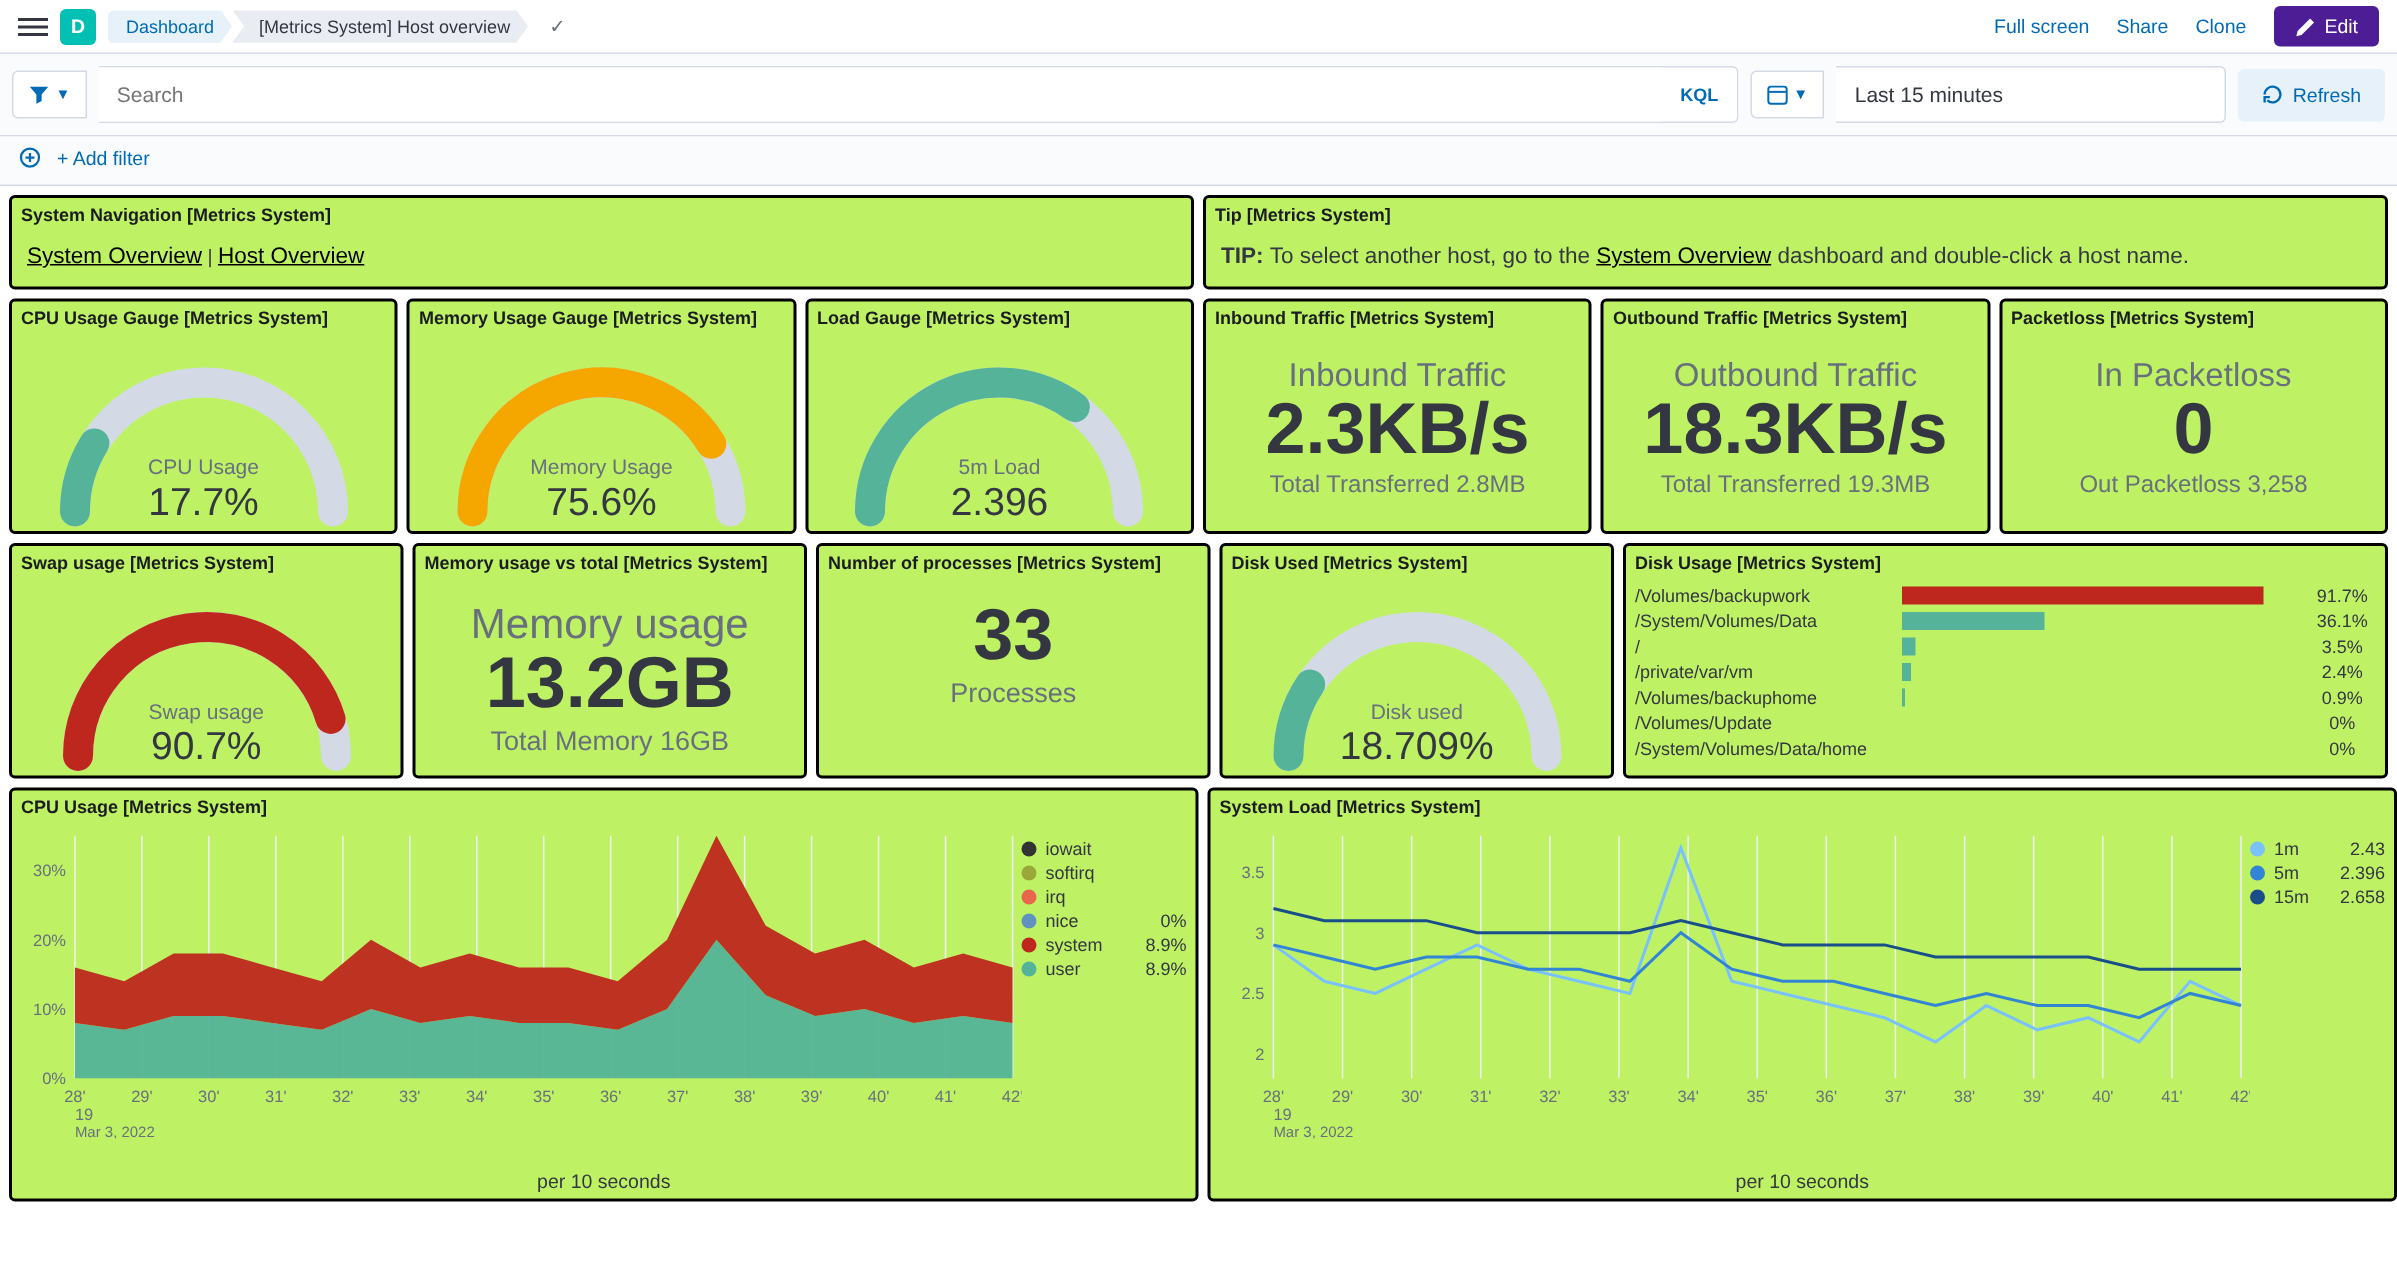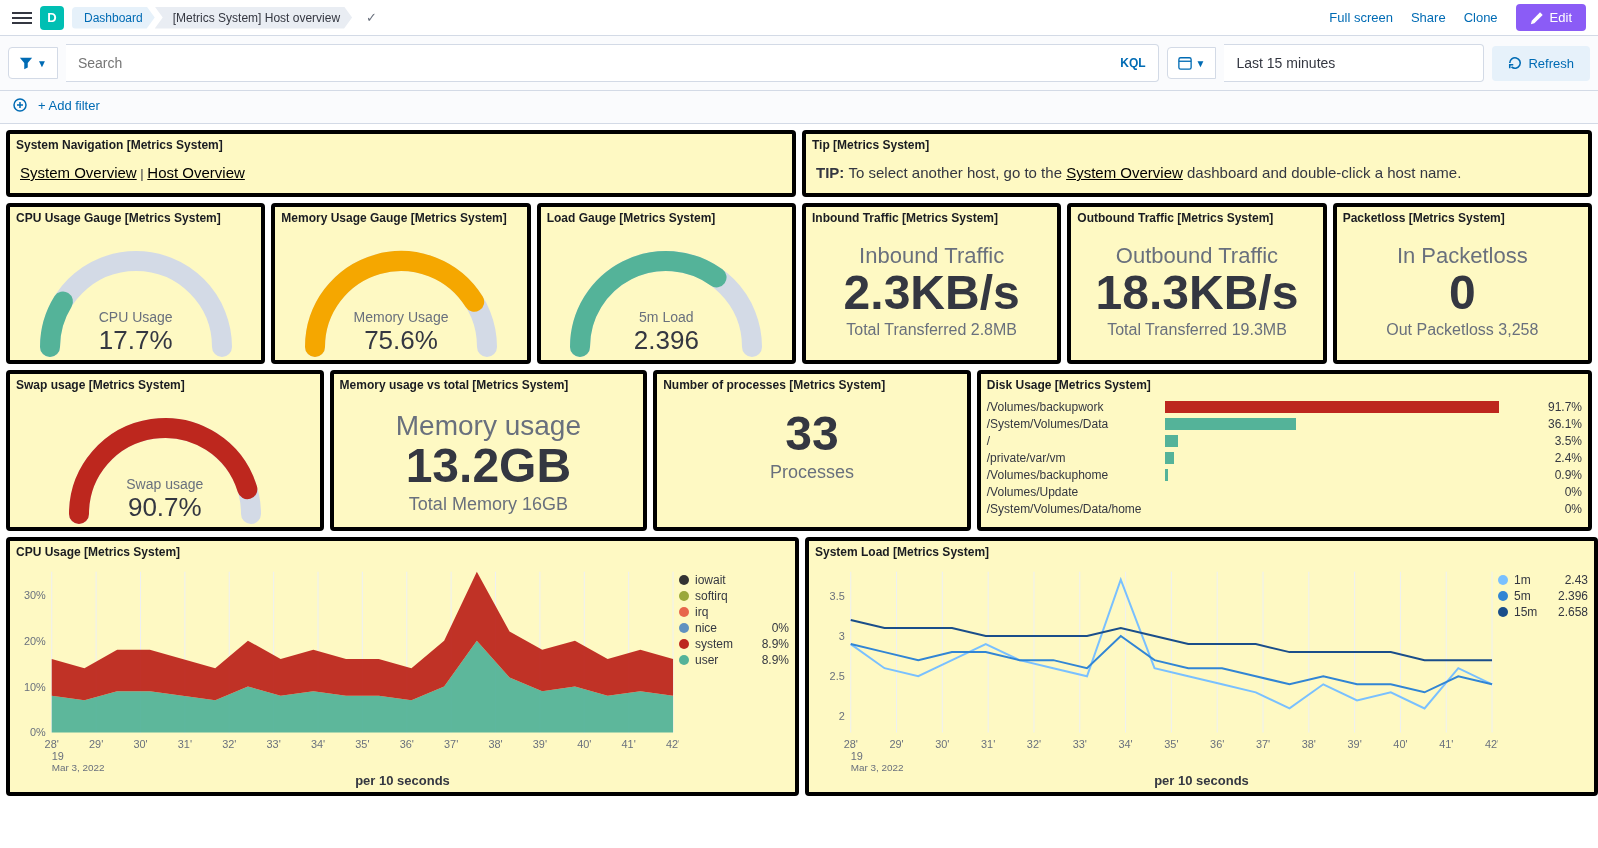--- a/index.html
+++ b/index.html
@@ -8,61 +8,61 @@
 .hamburger{width:20px;cursor:pointer}
 .hamburger div{height:2px;background:#343741;margin:3px 0}
 .logo{width:24px;height:24px;background:#00bfb3;color:#fff;border-radius:4px;display:flex;align-items:center;justify-content:center;font-weight:700;font-size:13px}
 .breadcrumb{display:flex;align-items:center;gap:0}
 .crumb{padding:4px 12px 4px 18px;background:#e6f1fa;color:#006bb4;font-size:12px;position:relative;clip-path:polygon(0 0,calc(100% - 8px) 0,100% 50%,calc(100% - 8px) 100%,0 100%,8px 50%)}
 .crumb:first-child{clip-path:polygon(0 0,calc(100% - 8px) 0,100% 50%,calc(100% - 8px) 100%,0 100%);padding-left:12px;border-radius:4px 0 0 4px}
 .crumb.last{background:#e9edf3;color:#343741}
 .check{color:#69707d;margin-left:6px}
 .top-actions{margin-left:auto;display:flex;align-items:center;gap:18px}
 .link{color:#006bb4;font-size:13px;cursor:pointer}
-.btn-primary{background:#8b5cf6;color:#fff;padding:6px 14px;border-radius:4px;display:flex;align-items:center;gap:6px;cursor:pointer;font-size:13px}
+.btn-primary{background:#4c1d95;color:#fff;padding:6px 14px;border-radius:4px;display:flex;align-items:center;gap:6px;cursor:pointer;font-size:13px}
 .querybar{display:flex;align-items:center;padding:8px;border-bottom:1px solid #d3dae6;gap:8px;background:#fafbfd}
 .ql-icon,.date-icon{border:1px solid #d3dae6;border-radius:4px 0 0 4px;padding:8px 10px;background:#fff;color:#006bb4;display:flex;align-items:center;gap:4px}
 .search-box{flex:1;display:flex;align-items:center;border:1px solid #d3dae6;border-left:none;border-radius:0 4px 4px 0;background:#fff}
 .search-input{flex:1;border:none;padding:10px 12px;font-size:14px;outline:none;color:#000000}
 .kql{color:#006bb4;padding:0 12px;font-size:12px;font-weight:600}
 .date-box{display:flex;align-items:center;border:1px solid #d3dae6;border-left:none;border-radius:0 4px 4px 0;padding:10px 12px;min-width:260px;background:#fff;font-size:14px}
 .btn-refresh{background:#e6f1fa;color:#006bb4;padding:10px 16px;border-radius:4px;display:flex;align-items:center;gap:6px;cursor:pointer;font-size:13px;font-weight:500}
 .filterbar{padding:6px 12px 10px;border-bottom:1px solid #d3dae6;display:flex;align-items:center;gap:10px;background:#fafbfd}
 .filter-icon{color:#006bb4}
 .add-filter{color:#006bb4;font-size:13px;cursor:pointer}
 .dash{padding:6px}
 .row{display:flex;gap:6px;margin-bottom:6px}
-.panel{border:4px solid #000000;border-radius:4px;padding:4px 6px;background:#fef9c3}
+.panel{border:2px solid #000000;border-radius:4px;padding:4px 6px;background:#bef264}
 .panel-title{font-size:12px;font-weight:700;color:#1a1c21;margin-bottom:4px}
 .half{width:50%}
 .gauge-svg{display:block;margin:0 auto}
 .gauge-wrap{text-align:center;position:relative}
 .gauge-label{font-size:14px;color:#69707d;margin-top:-50px}
 .gauge-val{font-size:26px;color:#343741;font-weight:400}
 .big-metric{text-align:center}
 .big-label{font-size:28px;color:#69707d;font-weight:300}
 .big-val{font-size:48px;color:#343741;font-weight:700;line-height:1}
 .big-sub{font-size:18px;color:#69707d;margin-top:4px}
 .med-label{font-size:22px;color:#69707d;font-weight:400}
 .med-val{font-size:48px;color:#343741;font-weight:700;line-height:1}
 .med-sub{font-size:16px;color:#69707d;margin-top:4px}
 .nav-links a{color:#000;text-decoration:underline;font-size:15px}
 .disk-row{display:flex;align-items:center;font-size:12px;margin-bottom:3px;gap:8px}
 .disk-label{width:170px;color:#343741}
 .disk-bar-bg{flex:1;height:12px;position:relative}
 .disk-bar{height:100%}
-.disk-val{width:45px;text-align:right;color:#343741}
+.disk-val{width:45px;text-align:center;color:#343741}
 .legend{font-size:12px}
 .legend-row{display:flex;align-items:center;gap:6px;margin-bottom:2px}
 .legend-dot{width:10px;height:10px;border-radius:50%}
 .legend-val{margin-left:auto;color:#343741}
 .chart-box{display:flex}
 .chart-area{flex:1}
 .axis-label{font-size:11px;fill:#69707d}
-.center-sub{text-align:center;font-size:13px;color:#343741;font-weight:700;margin-top:0}
+.center-sub{text-align:center;font-size:13px;color:#343741;font-weight:400;margin-top:21px}
 </style>
 </head>
 <body>
 
 <div class="topbar">
   <div class="hamburger">
       <div></div>
       <div></div>
       <div></div>
     </div>
@@ -215,20 +215,31 @@
       <div class="big-val">13.2GB</div>
       <div class="big-sub">Total Memory 16GB</div>
     </div>
       </div>
       <div class="panel" style="flex:1">
     <div class="panel-title">Number of processes [Metrics System]</div>
     <div class="big-metric" style="padding-top:14px">
 
       <div class="big-val">33</div>
       <div class="big-sub">Processes</div>
+    </div>
+      </div>
+      <div class="panel" style="flex:1">
+    <div class="panel-title">Disk Used [Metrics System]</div>
+    <div class="gauge-wrap">
+          <svg class="gauge-svg" width="200" height="130" viewBox="0 0 200 130">
+    <path d="M 14 117.99999999999999 A 86 86 0 0 1 186 118" stroke="#d3dae6" stroke-width="20" fill="none" stroke-linecap="round"></path>
+    <path d="M 14 117.99999999999999 A 86 86 0 0 1 28.432130741130408 70.31310358447146" stroke="#54b399" stroke-width="20" fill="none" stroke-linecap="round"></path>
+  </svg>
+      <div class="gauge-label">Disk used</div>
+      <div class="gauge-val">18.709%</div>
     </div>
       </div>
       <div class="panel" style="flex:2">
     <div class="panel-title">Disk Usage [Metrics System]</div>
     <div style="padding-top:4px">
           <div class="disk-row">
     <div class="disk-label">/Volumes/backupwork</div>
     <div class="disk-bar-bg">
               <div class="disk-bar" style="width:91.7%;background:#bd271e"></div>
             </div>

